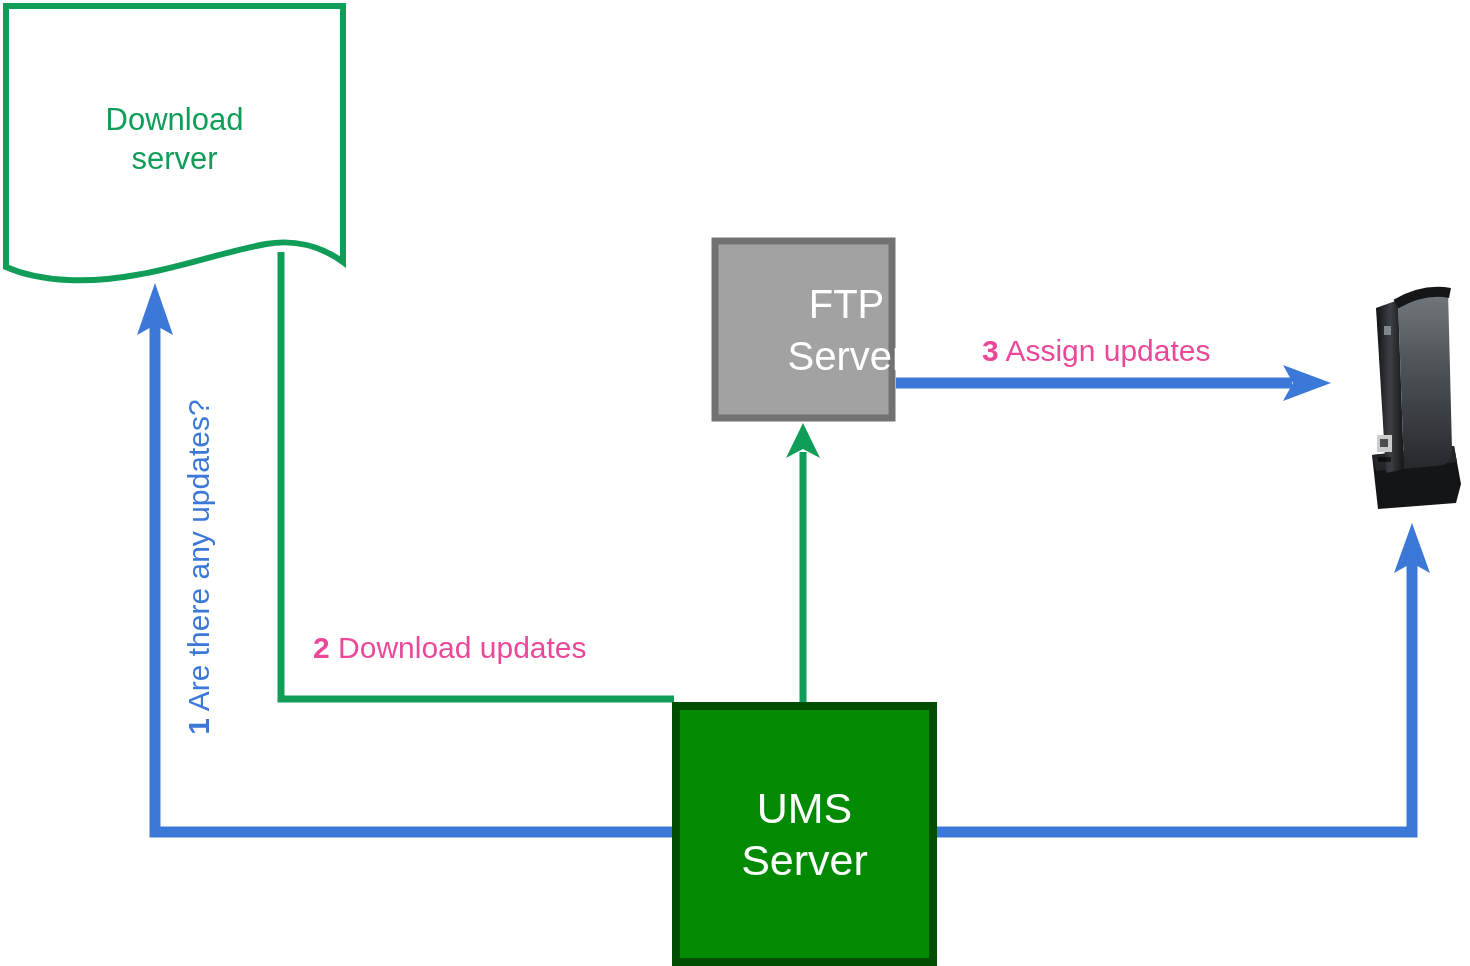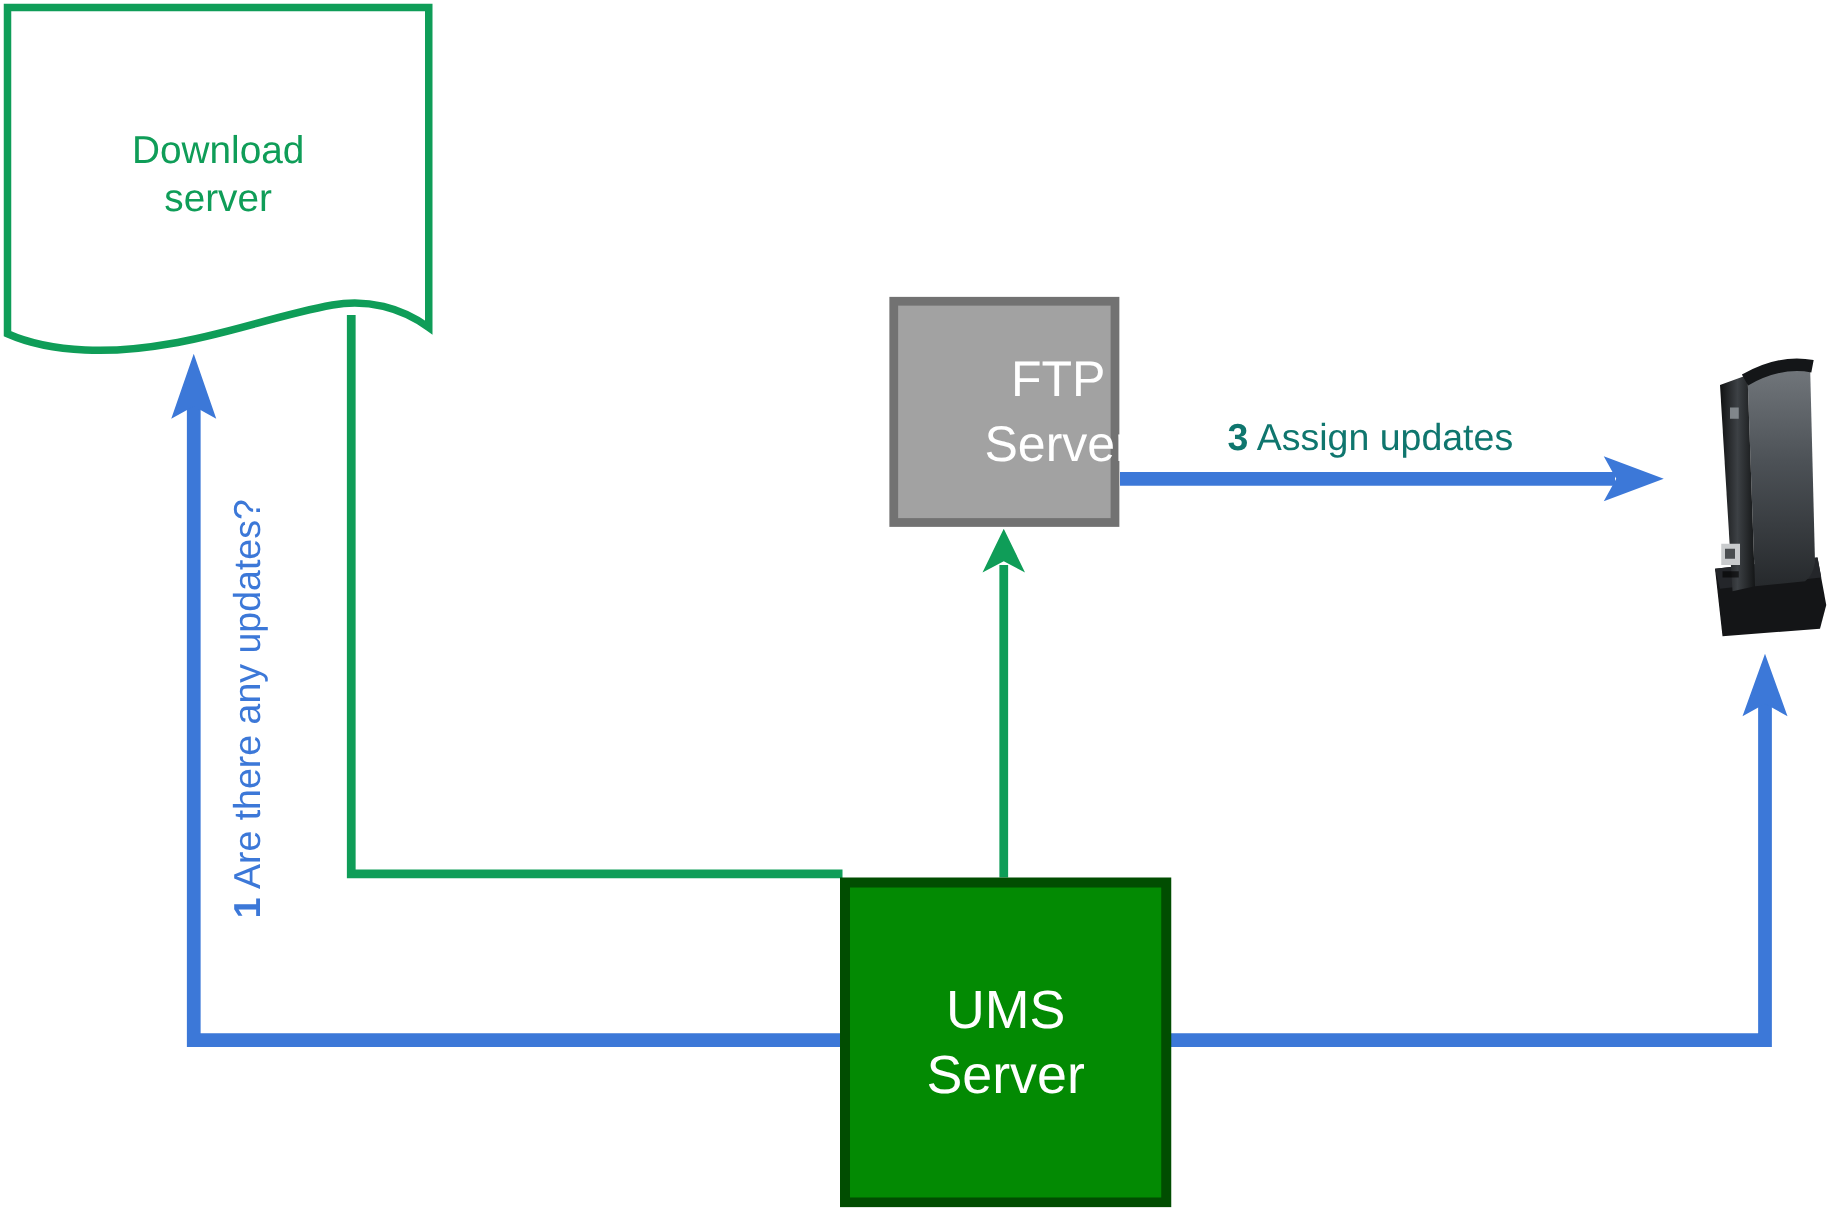--- a/index.html
+++ b/index.html
@@ -24,21 +24,21 @@
   .ftp-label{
     left:712px;top:278px;width:183px;
     font-size:40px;line-height:52px;color:#ffffff;margin-left:43px;
   }
   .ums-label{
     left:672px;top:782px;width:265px;
     font-size:43px;line-height:52px;color:#ffffff;
   }
   .step-label{
     position:absolute;
-    font-size:30px;color:#0f766e;
+    font-size:30px;color:#ec4899;
     white-space:nowrap;z-index:2;
   }
   .step-label b{font-weight:bold;}
   .step1{
     left:-11px;top:550px;width:420px;height:34px;
     text-align:center;color:#3C78D8;
     transform:rotate(-90deg);
   }
   .step2{left:313px;top:631px;}
   .step3{left:982px;top:334px;}
@@ -83,20 +83,24 @@
 Server</div>
 
   <div class="node-label ums-label">UMS
 Server</div>
 
   <div class="step-label step1">
     <b>1</b>
     <span>Are there any updates?</span>
   </div>
 
+  <div class="step-label step2">
+    <b>2</b>
+    <span>Download updates</span>
+  </div>
 
   <div class="step-label step3">
     <b>3</b>
     <span>Assign updates</span>
   </div>
 
 
   <div class="device">
     <svg width="108" height="228" viewBox="0 0 108 228">
       <defs>

